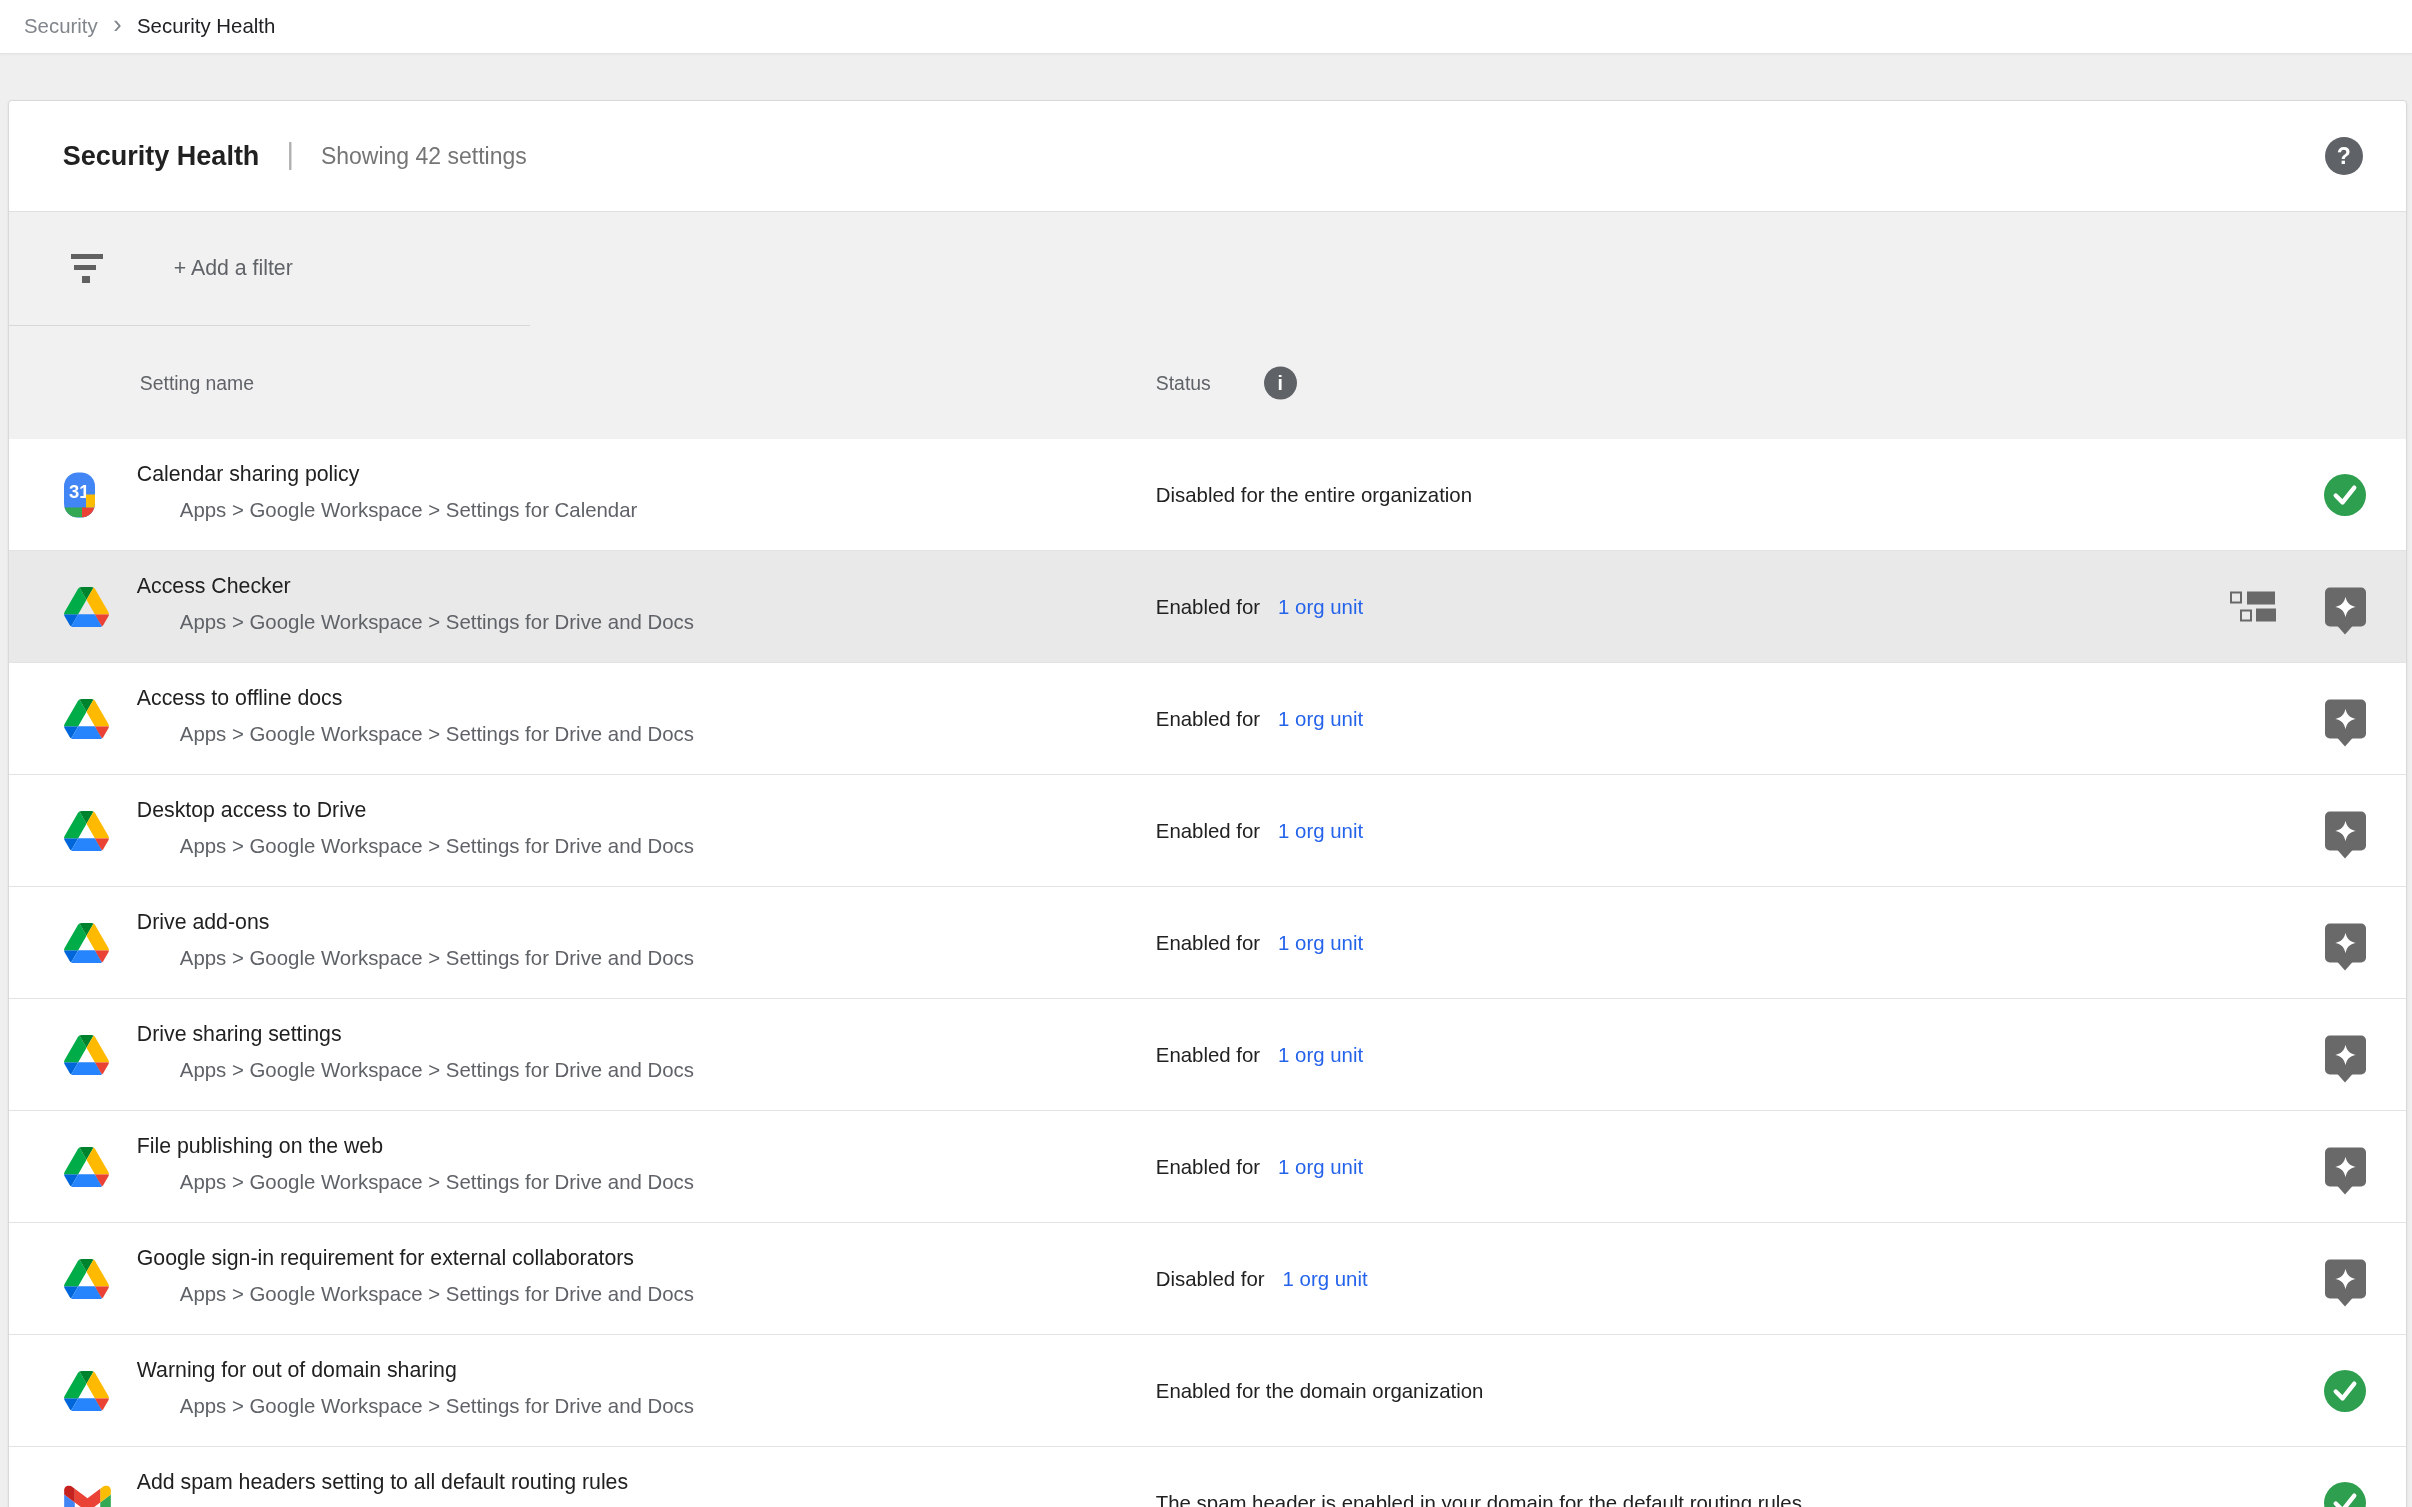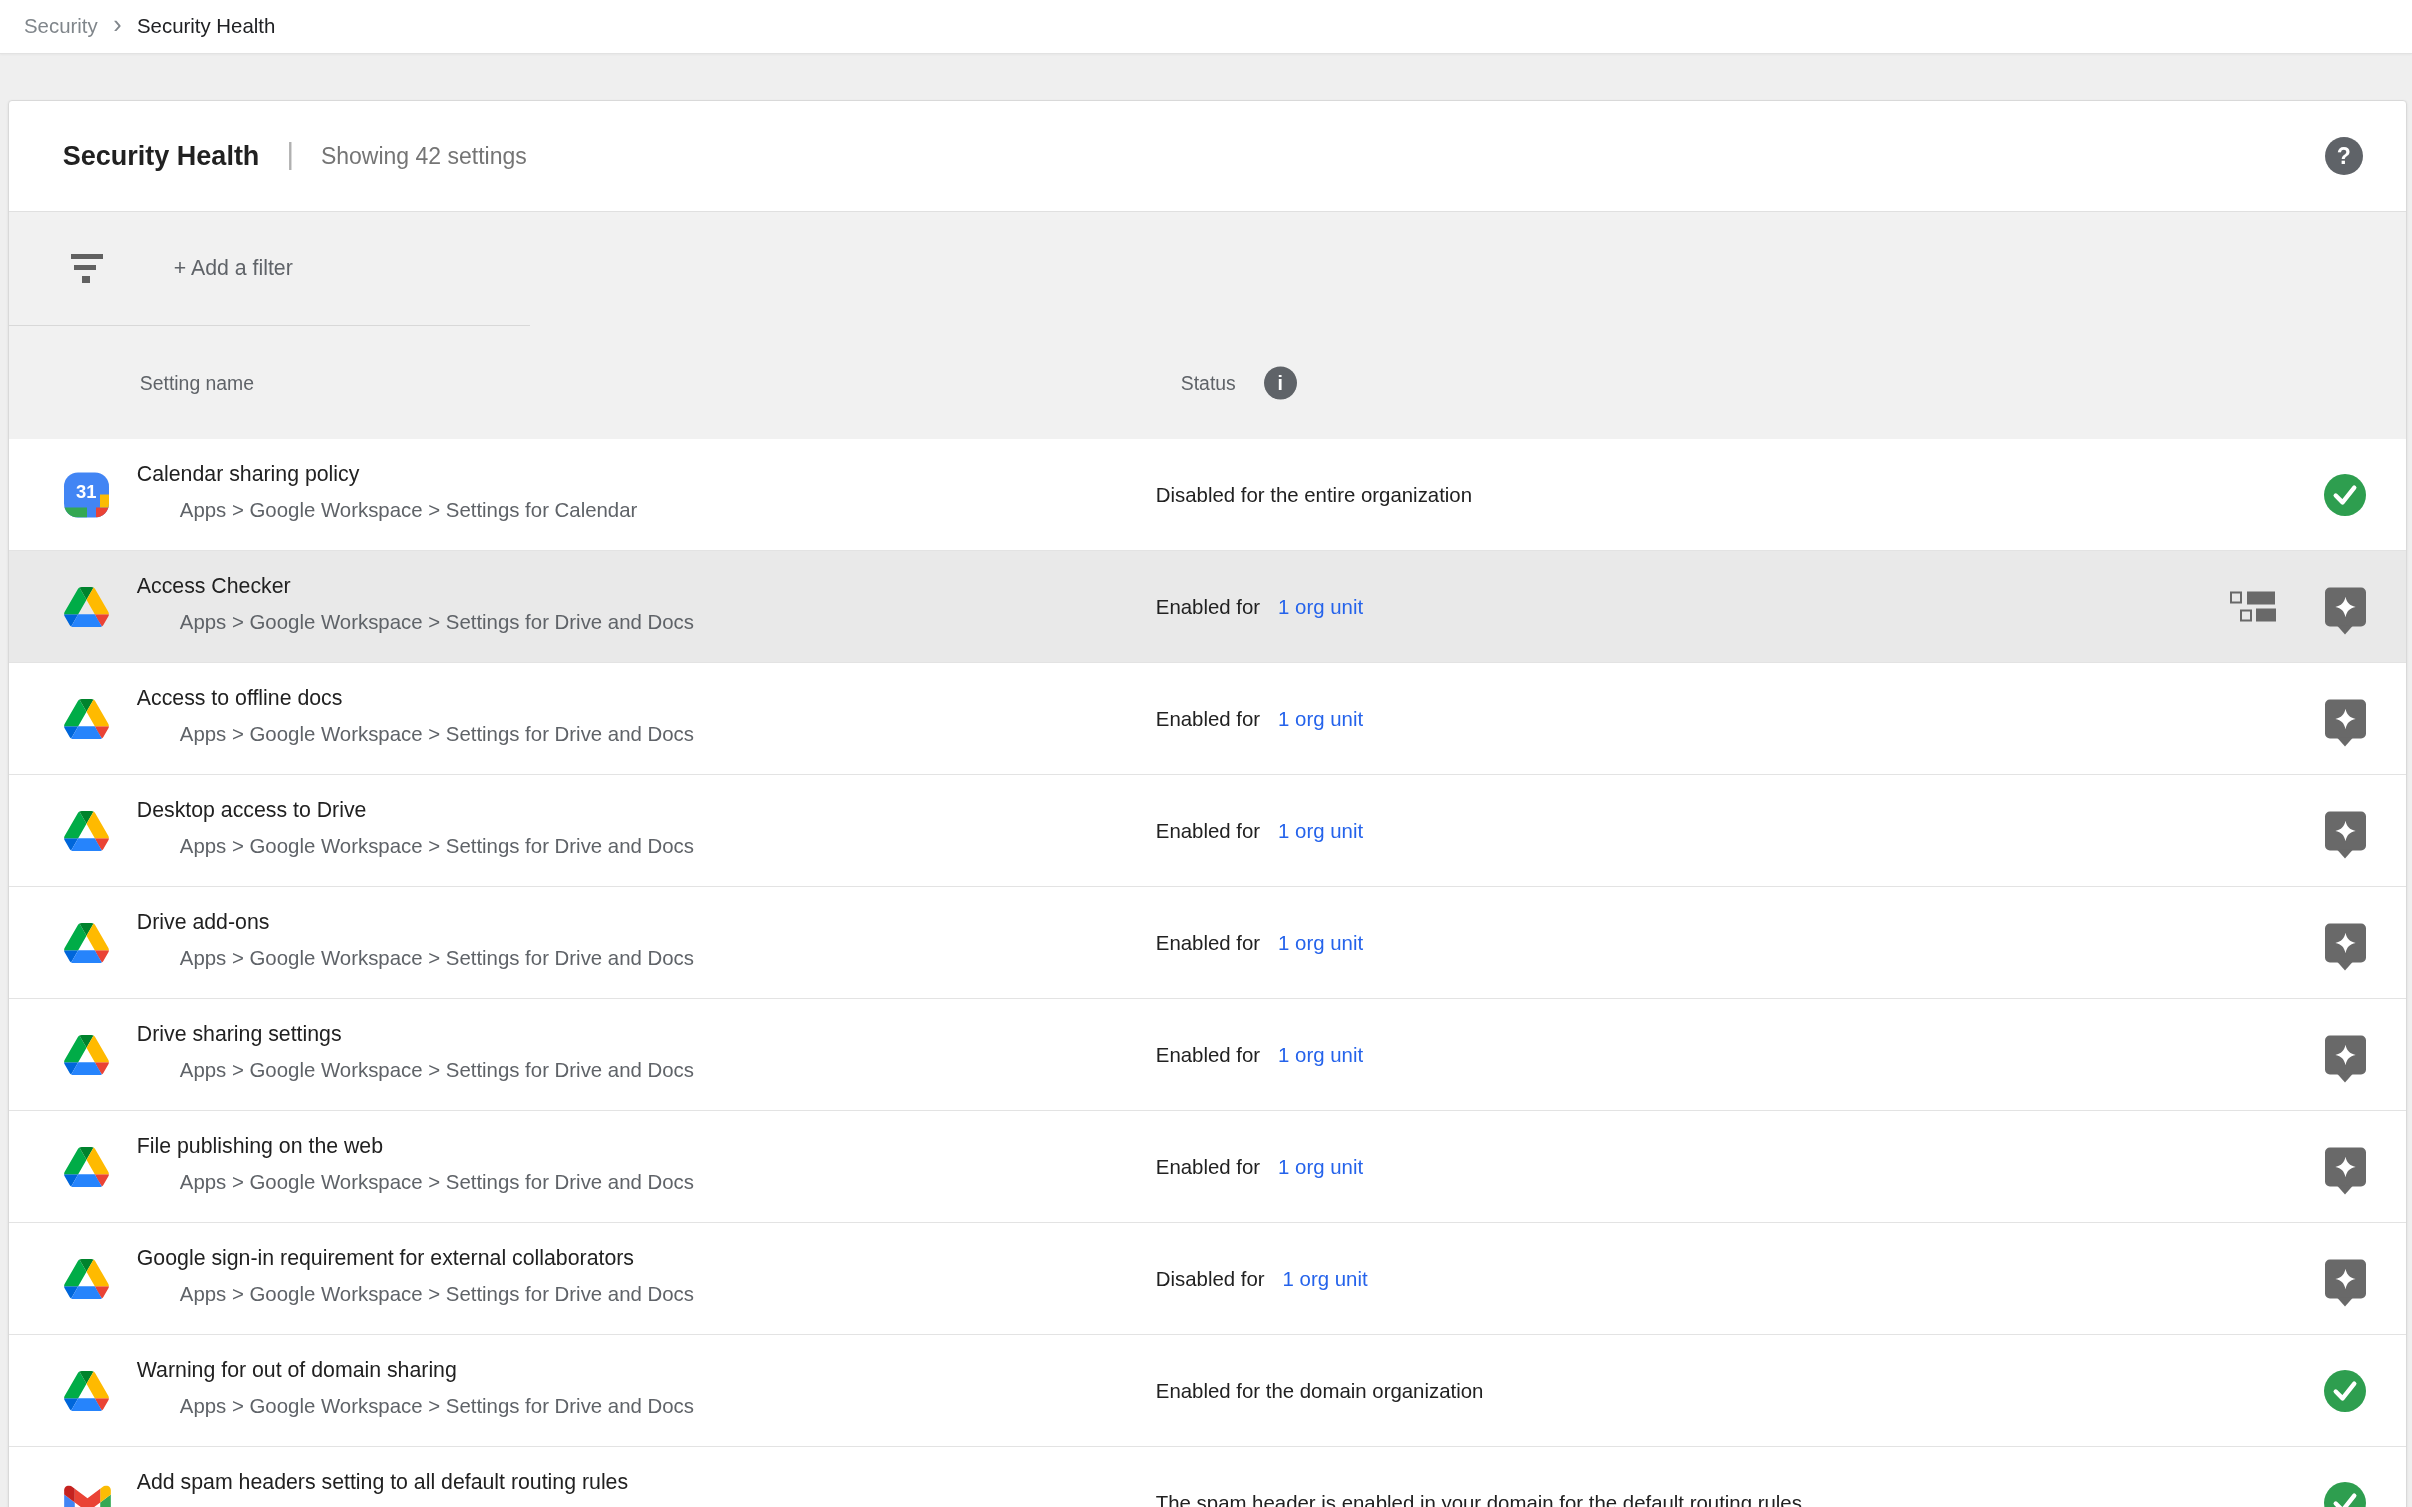--- a/index.html
+++ b/index.html
@@ -28,38 +28,38 @@
   .filter-row{height:113px;display:flex;align-items:center;padding-left:62px;gap:26px;}
   .filter-icon{margin-right:45px;display:flex;flex-direction:column;gap:5.8px;cursor:pointer;}
   .filter-icon .b1{width:32px;height:4.9px;background:#616161;}
   .filter-icon .b2{width:22px;height:4.9px;background:#616161;margin-left:2.9px;}
   .filter-icon .b3{width:7.8px;height:6.8px;background:#616161;margin-left:11.6px;}
   .add-filter-label{font-size:21.3px;color:#5f6368;cursor:pointer;}
   .filter-divider{height:1px;width:521px;background:#d8d8d8;}
   .table-header{height:113px;position:relative;}
   .col-header{position:absolute;top:50%;transform:translateY(-50%);font-size:19.4px;color:#5f6368;text-align:center;}
   .name-header{left:131px;}
-  .status-header{left:1172px;}
+  .status-header{left:1147px;}
   .info-icon{position:absolute;left:1255px;top:50%;transform:translateY(-50%);
     width:33px;height:33px;border-radius:50%;background:#5f6368;color:#fff;font-size:19.4px;
     font-weight:bold;display:flex;align-items:center;justify-content:center;cursor:pointer;}
 
   
   .setting-row{height:111px;position:relative;background:#fff;border-bottom:1px solid #e3e3e3;cursor:pointer;}
   .setting-row.highlighted{background:#e9e9e9;}
   .app-icon{position:absolute;left:55px;top:50%;transform:translateY(-50%);}
   .row-title{position:absolute;left:128px;top:23px;font-size:21.3px;color:#212121;}
   .row-path{position:absolute;left:131px;top:60px;font-size:20.4px;color:#5f6368;margin-left:40px;}
   .row-status{position:absolute;left:1147px;top:50%;transform:translateY(-50%);font-size:20.4px;color:#212121;}
   .org-link{color:#2563eb;margin-left:18px;cursor:pointer;}
   .trailing{position:absolute;right:40px;top:50%;transform:translateY(-50%);
     display:flex;align-items:center;gap:49px;}
 
   
-  .cal{width:45px;height:45px;position:relative;background:#4285f4;border-radius:14px;overflow:hidden;}
+  .cal{width:31px;height:45px;position:relative;background:#4285f4;border-radius:14px;overflow:hidden;}
   .cal .c31{position:absolute;left:50%;top:44%;transform:translate(-50%,-50%);
     color:#fff;font-weight:bold;font-size:18.4px;}
   .cal .cg{position:absolute;left:0;bottom:0;width:23px;height:9.7px;background:#34a853;}
   .cal .cr{position:absolute;right:0;bottom:0;width:12.6px;height:9.7px;background:#ea4335;}
   .cal .cy{position:absolute;right:0;bottom:9.7px;width:8.7px;height:12.6px;background:#fbbc04;}
 
   
   .check{width:42px;height:42px;border-radius:50%;background:#2e9e4f;
     display:flex;align-items:center;justify-content:center;}
   .flag{position:relative;width:41px;height:39px;background:#696969;border-radius:4.9px;

